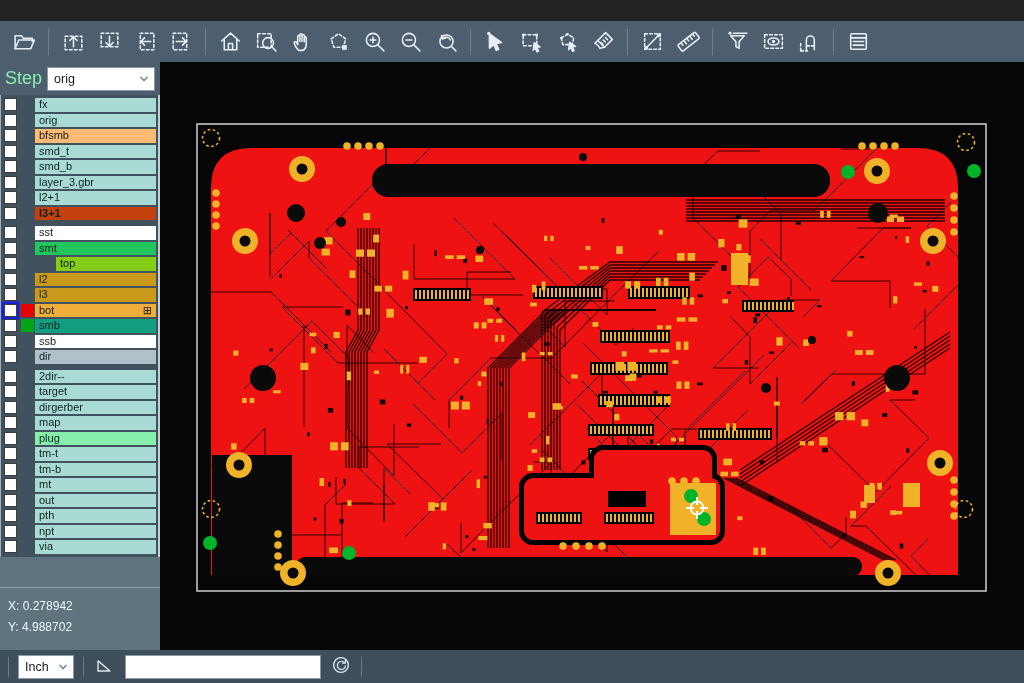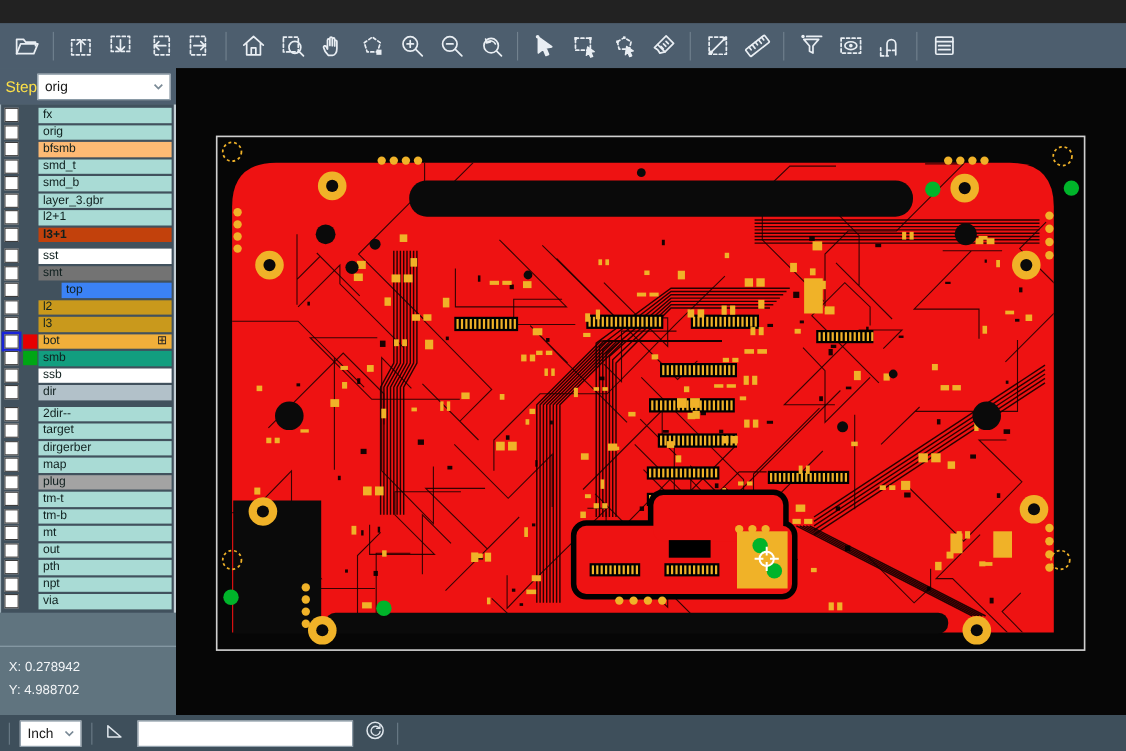--- a/index.html
+++ b/index.html
@@ -13,21 +13,21 @@
   
   #toolbar{position:absolute;left:0;top:21px;width:1024px;height:41px;
            background:#4d5e6e;display:flex;align-items:center;padding-left:6px;box-sizing:border-box;}
   .tbtn{width:36px;height:34px;display:flex;align-items:center;justify-content:center;border-radius:3px;}
   .tbtn svg{stroke:#e9eef3;fill:none;stroke-width:1.5;stroke-linecap:round;stroke-linejoin:round;}
   .tsep{width:1px;height:26px;background:#72828f;margin:0 6px;}
   
   #sidebar{position:absolute;left:0;top:62px;width:160px;height:588px;
            background:#60747f;display:flex;flex-direction:column;}
   #steprow{height:33px;background:#4d5e6e;display:flex;align-items:center;padding:0 5px;flex:0 0 auto;}
-  #steplabel{color:#fde047;font-size:14px;}
+  #steplabel{color:#86efac;font-size:18px;margin-right:5px;}
   .selbox{background:#fff;border:1px solid #8a9aa6;height:22px;display:flex;align-items:center;
           font-size:12.5px;color:#1a1a1a;padding-left:6px;flex:1;position:relative;}
   .selbox .chev{position:absolute;right:3px;top:4px;}
   .selbox .chev svg{stroke:#7a8a96;fill:none;stroke-width:1.6;}
   #layerlist{background:#41515d;border-left:1px solid #9fb0ba;border-right:2px solid #c3ced4;
              padding:2px 0 2px 0;flex:0 0 auto;}
   .lgroup{margin-bottom:4px;}
   .lgroup:last-child{margin-bottom:0;}
   .lrow{display:flex;align-items:center;height:15.5px;box-sizing:border-box;}
   .cb{width:11px;height:11px;background:#fff;border:1.5px solid #3c3c3c;margin-left:3px;flex:0 0 auto;}
@@ -264,26 +264,26 @@
         </div>
         <div class="lgroup">
           <div class="lrow">
             <span class="cb"></span>
             <span class="swatch"></span>
             <div class="lbar" style="background: rgb(255, 255, 255);">sst</div>
           </div>
           <div class="lrow">
             <span class="cb"></span>
             <span class="swatch"></span>
-            <div class="lbar" style="background: #737373;">smt</div>
-          </div>
-          <div class="lrow">
-            <span class="cb"></span>
-            <span class="swatch"></span>
-            <div class="lbar" style="background: #3b82f6; margin-left: 22px;">top</div>
+            <div class="lbar" style="background: #22c55e;">smt</div>
+          </div>
+          <div class="lrow">
+            <span class="cb"></span>
+            <span class="swatch"></span>
+            <div class="lbar" style="background: #84cc16; margin-left: 22px;">top</div>
           </div>
           <div class="lrow">
             <span class="cb"></span>
             <span class="swatch"></span>
             <div class="lbar" style="background: rgb(201, 153, 28);">l2</div>
           </div>
           <div class="lrow">
             <span class="cb"></span>
             <span class="swatch"></span>
             <div class="lbar" style="background: rgb(201, 153, 28);">l3</div>
@@ -326,21 +326,21 @@
             <div class="lbar" style="background: rgb(169, 219, 213);">dirgerber</div>
           </div>
           <div class="lrow">
             <span class="cb"></span>
             <span class="swatch"></span>
             <div class="lbar" style="background: rgb(169, 219, 213);">map</div>
           </div>
           <div class="lrow">
             <span class="cb"></span>
             <span class="swatch"></span>
-            <div class="lbar" style="background: #a3a3a3;">plug</div>
+            <div class="lbar" style="background: #86efac;">plug</div>
           </div>
           <div class="lrow">
             <span class="cb"></span>
             <span class="swatch"></span>
             <div class="lbar" style="background: rgb(169, 219, 213);">tm-t</div>
           </div>
           <div class="lrow">
             <span class="cb"></span>
             <span class="swatch"></span>
             <div class="lbar" style="background: rgb(169, 219, 213);">tm-b</div>

